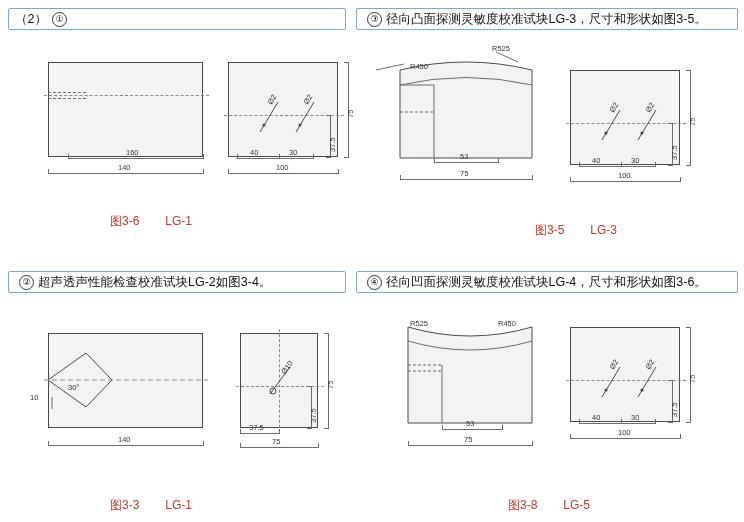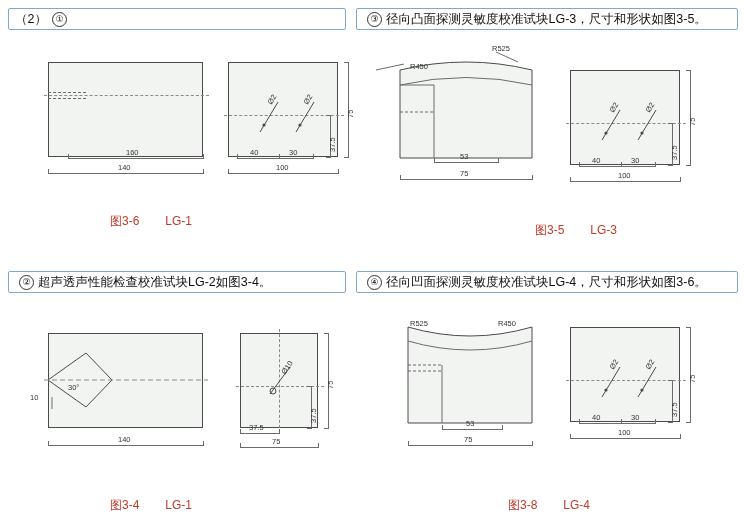--- a/index.html
+++ b/index.html
@@ -258,21 +258,21 @@
   <div class="tickh" style="left:316px;top:123px;"></div>
   <div class="lbl rot90" style="left:318px;top:84px;">75</div>
 
   <div class="dimvert" style="left:303px;top:81px;height:42px;"></div>
   <div class="tickh" style="left:299px;top:81px;"></div>
   <div class="tickh" style="left:299px;top:123px;"></div>
   <div class="lbl rot90" style="left:301px;top:118px;">37.5</div>
 </div>
 
 <div class="caption" style="left:110px;top:497px;">
-  <span>图3-4</span><span class="cap2">LG-1</span>
+  <span>图3-3</span><span class="cap2">LG-1</span>
 </div>
 
 <div class="hdr" style="left:356px;top:271px;width:382px;">
   <span class="circnum">④</span>
   <span>径向凹面探测灵敏度校准试块LG-4，尺寸和形状如图3-6。</span>
 </div>
 
 <div class="dwg" style="left:356px;top:305px;width:382px;height:180px;">
   <svg width="382" height="180">
     <path d="M 52 22 L 52 118 L 176 118 L 176 22 Q 114 40 52 22 Z" fill="#f2f4f2" stroke="#4a4a4a" stroke-width="1"></path>
@@ -324,14 +324,14 @@
   <div class="tickh" style="left:330px;top:117px;"></div>
   <div class="lbl rot90" style="left:332px;top:78px;">75</div>
 
   <div class="dimvert" style="left:316px;top:75px;height:42px;"></div>
   <div class="tickh" style="left:312px;top:75px;"></div>
   <div class="tickh" style="left:312px;top:117px;"></div>
   <div class="lbl rot90" style="left:314px;top:112px;">37.5</div>
 </div>
 
 <div class="caption" style="left:508px;top:497px;">
-  <span>图3-8</span><span class="cap2">LG-4</span>
+  <span>图3-8</span><span class="cap2">LG-5</span>
 </div>
 
 </body></html>

